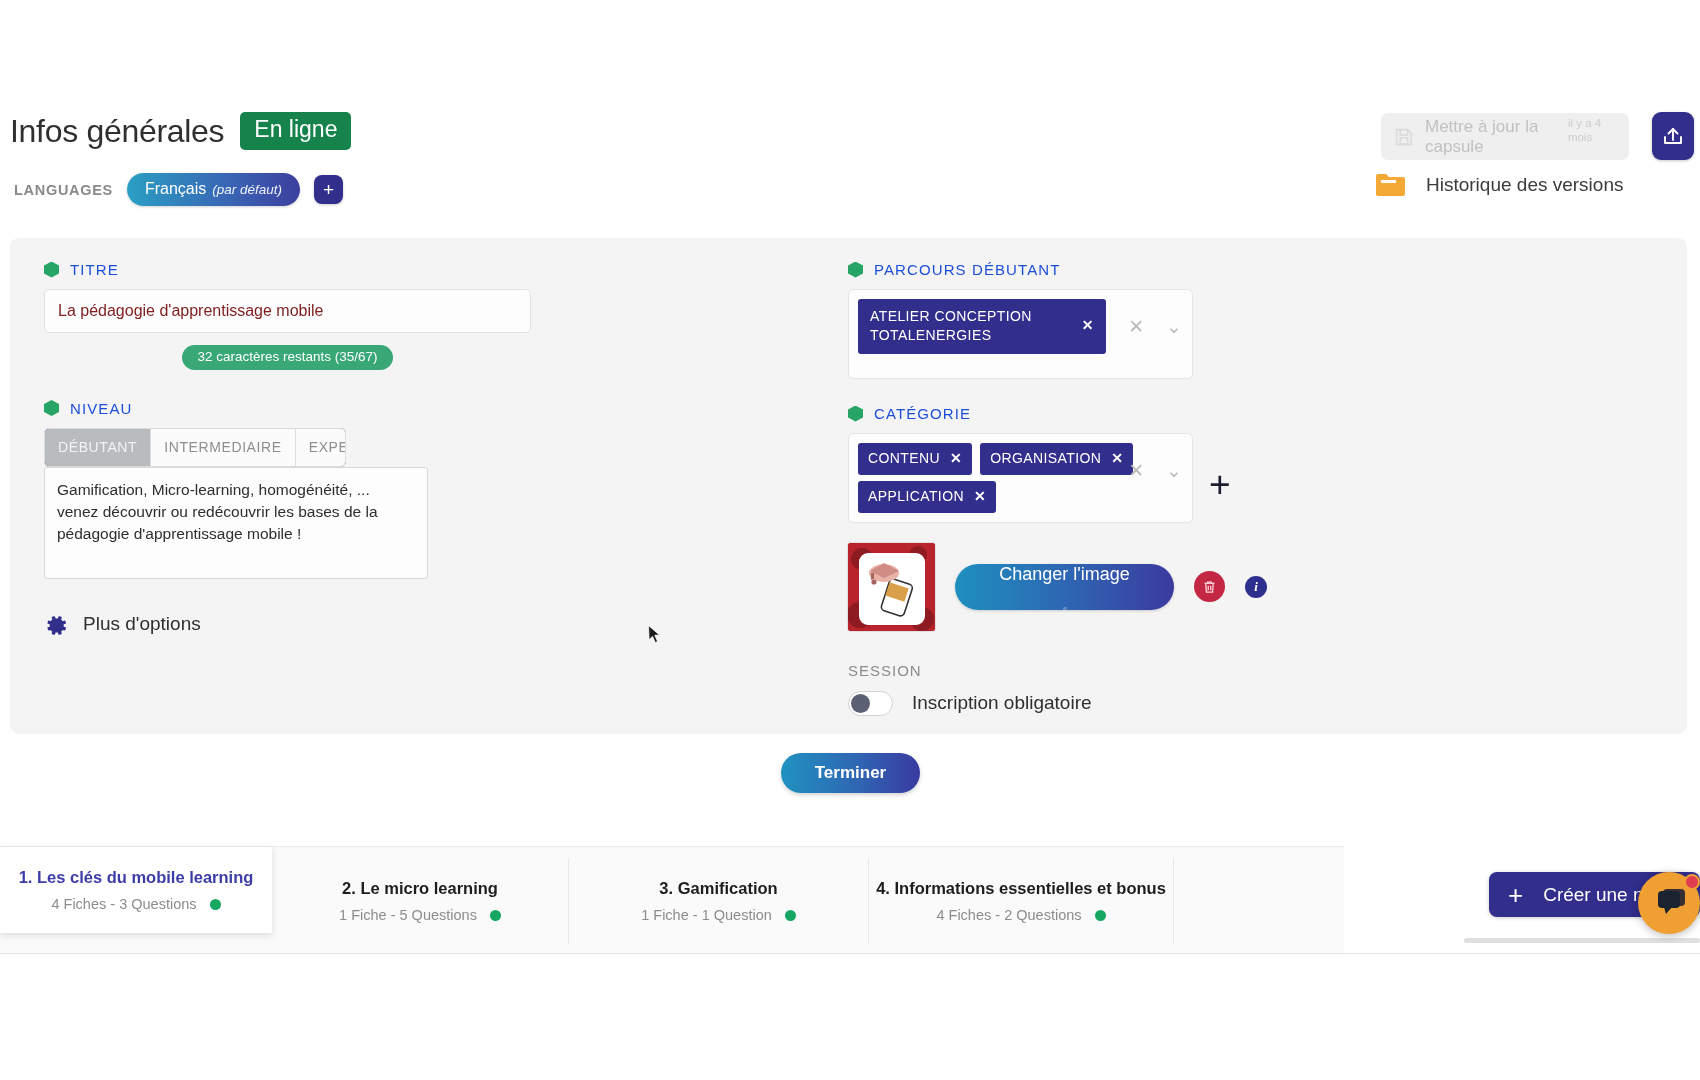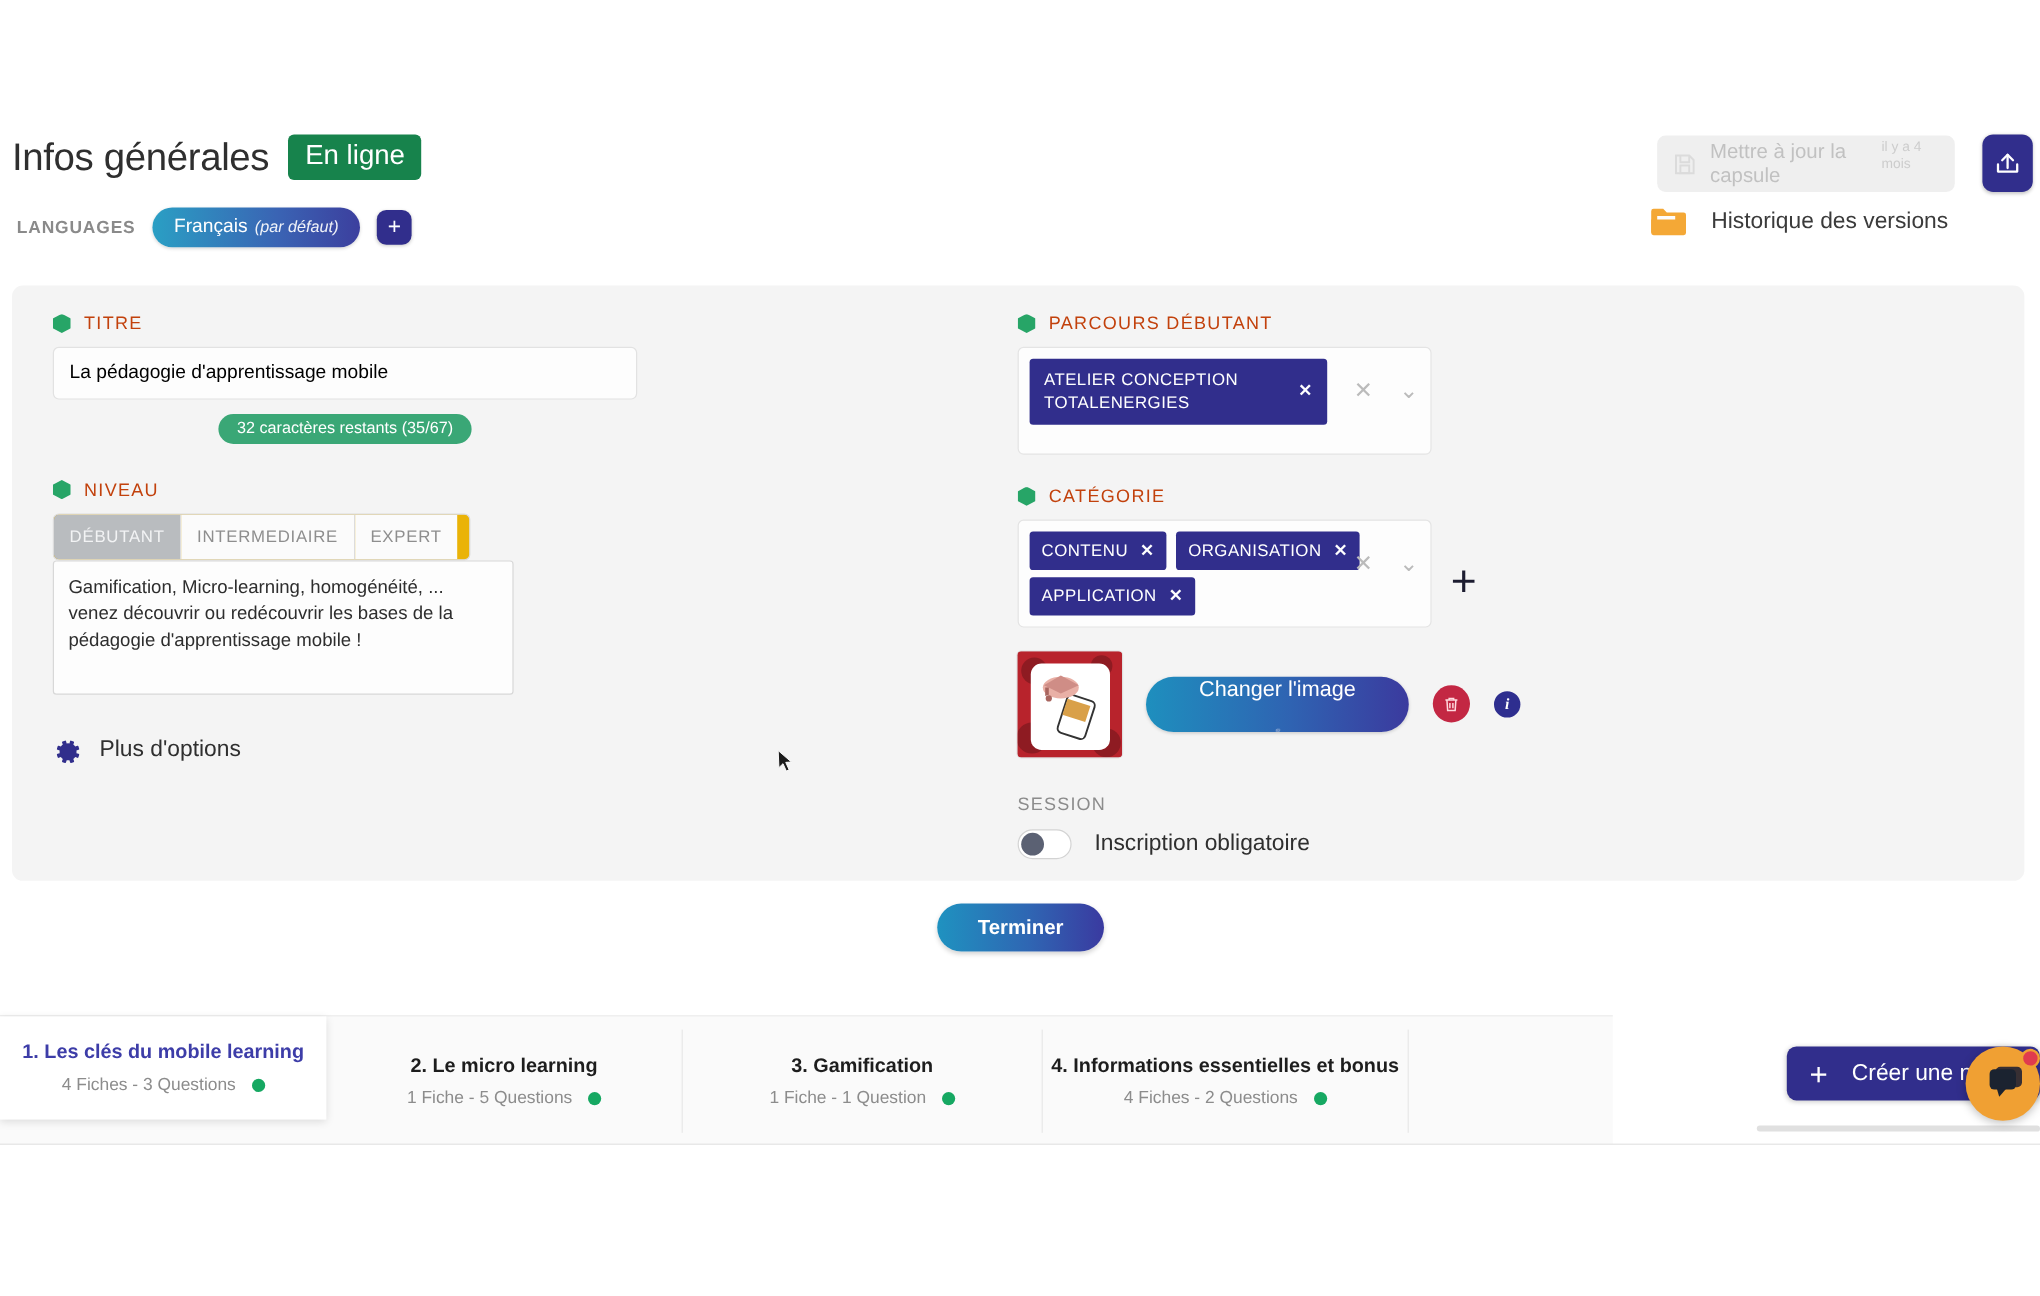--- a/index.html
+++ b/index.html
@@ -60,33 +60,33 @@
     position:absolute; left:10px; top:238px; width:1677px; height:496px;
     background:#f4f4f4; border-radius:9px;
   }
 
   .col-left  { position:absolute; left:34px; top:23px; width:510px; }
   .col-right { position:absolute; left:838px; top:23px; width:560px; }
 
   .fieldlabel { display:flex; align-items:center; gap:11px; margin-bottom:11px; }
   .hexdot { width:15px; height:16px; background:#27a567; flex:0 0 15px;
             clip-path:polygon(50% 0%,100% 25%,100% 75%,50% 100%,0% 75%,0% 25%); }
-  .fieldlabel .txt { font-size:15px; letter-spacing:1.1px; color:#c2410c; }
+  .fieldlabel .txt { font-size:15px; letter-spacing:1.1px; color:#1d4ed8; }
 
   .text-input {
     width:487px; height:44px; background:#fdfdfd; border:1px solid #e2e2e2; border-radius:5px;
-    font-size:16px; color:#000000; padding:0 13px; font-family:inherit; outline:none;
+    font-size:16px; color:#7f1d1d; padding:0 13px; font-family:inherit; outline:none;
   }
   .counter-wrap { width:487px; display:flex; justify-content:center; margin-top:12px; }
   .counter-badge {
     background:#3aa776; color:#fff; font-size:13.5px; border-radius:13px;
     padding:5px 15px 6px; line-height:1;
   }
 
-  .seg { display:flex; border:1px solid #dcdcdc; border-radius:5px; overflow:hidden; width:348px; background:#eab308; }
+  .seg { display:flex; border:1px solid #dcdcdc; border-radius:5px; overflow:hidden; width:302px; background:#4c1d95; }
   .seg-item {
     font-size:14px; letter-spacing:.6px; color:#8e8e8e; padding:11px 13px 12px;
     border-right:1px solid #dcdcdc; line-height:1; background:#fbfbfb;
   }
   .seg-item:last-child { border-right:none; }
   .seg-item.active { background:#b9bcbf; color:#f2f3f4; }
 
   .ta {
     width:384px; height:112px; background:#fdfdfd; border:1px solid #d8d8d8; border-radius:3px;
     font-size:15.5px; line-height:1.45; color:#2e2e2e; padding:11px 12px; resize:none;

